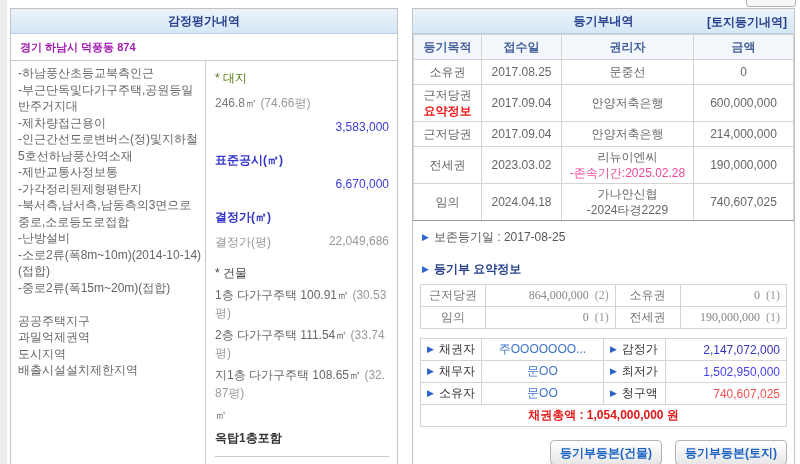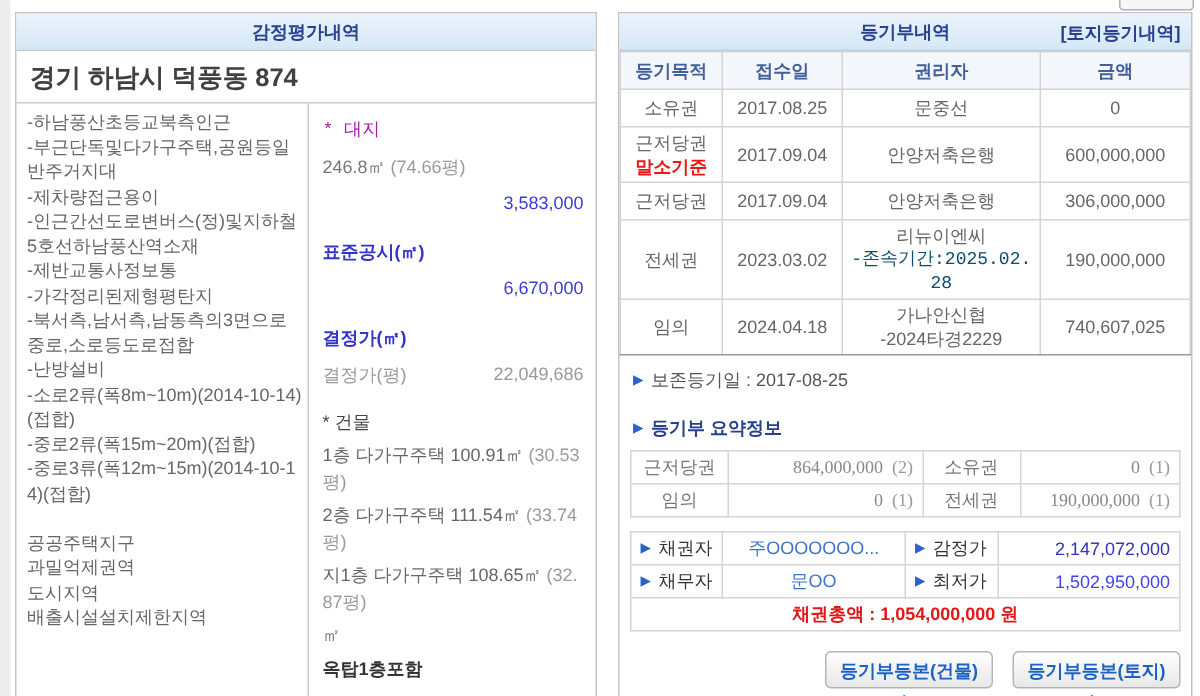--- a/index.html
+++ b/index.html
@@ -12,28 +12,28 @@
   .panel { position:absolute; top:8px; background:#fff; border:1px solid #c3c3c3; }
   #left-panel  { left:10px;  width:388px; height:470px; }
   #right-panel { left:412px; width:383px; height:470px; }
 
   .panel-hd { height:25px; background:linear-gradient(#eaf3fb,#d5e7f6);
     border-bottom:1px solid #b9cde0; display:flex; align-items:center; justify-content:center;
     font-weight:bold; color:#27418f; position:relative; }
   .corner-link { position:absolute; right:7px; top:5px; color:#27418f; font-weight:bold; cursor:pointer; }
 
   
-  .addr-row { padding:6px 9px 5px; font-weight:bold; font-size:17px; color:#404040;
+  .addr-row { padding:6px 9px 5px; font-weight:bold; font-size:11px; color:#a21caf;
     border-bottom:1px solid #ccc; }
   .lp-body { display:flex; align-items:stretch; }
   .lp-left { width:195px; padding:4px 3px 0 7px; border-right:1px solid #ccc;
     color:#666; line-height:16.5px; word-break:break-all; min-height:420px; }
   .desc-line { min-height:16.5px; }
   .lp-right { flex:1; padding:5px 8px 0 9px; color:#777; }
-  .marker { color:#a21caf; margin-top:4px;font-family:Liberation Mono, monospace; }
+  .marker { color:#4d7c0f; margin-top:4px; }
   .area-line { margin-top:8px; color:#777; }
   .sub { color:#9a9a9a; }
   .kv { display:flex; justify-content:space-between; margin-top:8px; }
   .kv .k-blue { color:#3434c8; font-weight:bold;margin-top:32px; }
   .kv .v-blue { color:#3b3bd6; }
   .kv .k-gray, .kv .v-gray { color:#999; }
   .b-marker { margin-top:14px; color:#444; }
   .b-line { margin-top:4px; color:#666; line-height:18px; word-break:break-all; }
   .extra-line { margin-top:5px; color:#777; }
   .note-line { margin-top:6px; color:#333; font-weight:bold; }
@@ -45,21 +45,21 @@
   .kv.small-gap { margin-top:7px; }
 
   
   .rtable { width:100%; border-collapse:collapse; table-layout:fixed; }
   .rtable td { border:1px solid #d4d4d4; text-align:center; color:#666; padding:2px 3px;
     word-break:break-all; line-height:16px; }
   .rtable td.c0 { width:68px; } .rtable td.c1 { width:80px; } .rtable td.c2 { width:132px; }
   .rtable thead td { background:#f3f7fb; color:#44609a; font-weight:bold; height:25px; }
   .rtable tbody td { height:25px; }
   .rtable tr.tall td { height:36px; }
-  .rtable .sub2 { color:#0c4a6e;font-family:Liberation Mono, monospace; }
+  .rtable .sub2 { color:#ec4899; }
   .red { color:#ee1515; }
   .red-b { color:#ee1515; font-weight:bold; }
   .blue-amt { color:#3b3bf0; }
   .rtable tr.em td { border-top:1px solid #9a9a9a; border-bottom:1px solid #9a9a9a; }
 
   .note-row { margin:8px 0 0 9px; color:#555; }
   .arr-sm { color:#2a62c9; font-size:9px; vertical-align:1px; margin-right:5px; }
   .sec-title { margin:15px 0 0 9px; color:#27418f; font-weight:bold; }
 
   .stable { width:367px; margin:6px auto 0; border-collapse:collapse; }
@@ -100,21 +100,20 @@
       <div class="desc-line">-하남풍산초등교북측인근</div>
       <div class="desc-line">-부근단독및다가구주택,공원등일반주거지대</div>
       <div class="desc-line">-제차량접근용이</div>
       <div class="desc-line">-인근간선도로변버스(정)및지하철5호선하남풍산역소재</div>
       <div class="desc-line">-제반교통사정보통</div>
       <div class="desc-line">-가각정리된제형평탄지</div>
       <div class="desc-line">-북서측,남서측,남동측의3면으로중로,소로등도로접합</div>
       <div class="desc-line">-난방설비</div>
       <div class="desc-line">-소로2류(폭8m~10m)(2014-10-14)(접합)</div>
       <div class="desc-line">-중로2류(폭15m~20m)(접합)</div>
-      <div class="desc-line">-중로3류(폭12m~15m)(2014-10-14)(접합)</div>
       <div class="desc-line"></div>
       <div class="desc-line">공공주택지구</div>
       <div class="desc-line">과밀억제권역</div>
       <div class="desc-line">도시지역</div>
       <div class="desc-line">배출시설설치제한지역</div>
 
     </div>
     <div class="lp-right">
       <div class="marker">* 대지</div>
       <div class="area-line">
@@ -189,31 +188,31 @@
     <tbody>
       <tr>
         <td class="c0">소유권</td>
         <td class="c1">2017.08.25</td>
         <td class="c2">문중선</td>
         <td>0</td>
       </tr>
       <tr class="tall">
         <td class="c0">
           <div>근저당권</div>
-          <div class="red-b">말소기준</div>
+          <div class="red-b">요약정보</div>
         </td>
         <td class="c1">2017.09.04</td>
         <td class="c2">안양저축은행</td>
         <td>600,000,000</td>
       </tr>
       <tr>
         <td class="c0">근저당권</td>
         <td class="c1">2017.09.04</td>
         <td class="c2">안양저축은행</td>
-        <td>306,000,000</td>
+        <td>214,000,000</td>
       </tr>
       <tr class="tall">
         <td class="c0">전세권</td>
         <td class="c1">2023.03.02</td>
         <td class="c2">
           <div>리뉴이엔씨</div>
           <div class="sub2">-존속기간:2025.02.28</div>
         </td>
         <td>190,000,000</td>
       </tr>
@@ -260,20 +259,26 @@
         <td class="sl"><span class="arr-sm">▶</span><span>채권자</span></td>
         <td class="sv1c">주OOOOOOO...</td>
         <td class="sl2"><span class="arr-sm">▶</span><span>감정가</span></td>
         <td class="num v-appr">2,147,072,000</td>
       </tr>
       <tr>
         <td class="sl"><span class="arr-sm">▶</span><span>채무자</span></td>
         <td class="sv1c">문OO</td>
         <td class="sl2"><span class="arr-sm">▶</span><span>최저가</span></td>
         <td class="num v-min">1,502,950,000</td>
+      </tr>
+      <tr>
+        <td class="sl"><span class="arr-sm">▶</span><span>소유자</span></td>
+        <td class="sv1c">문OO</td>
+        <td class="sl2"><span class="arr-sm">▶</span><span>청구액</span></td>
+        <td class="num v-claim">740,607,025</td>
       </tr>
       <tr>
         <td class="total-cell" colspan="4">채권총액 : 1,054,000,000 원</td>
       </tr>
     </tbody>
   </table>
 
   <div class="btn-row">
     <button class="btn">
       <span>등기부등본(건물)</span>

